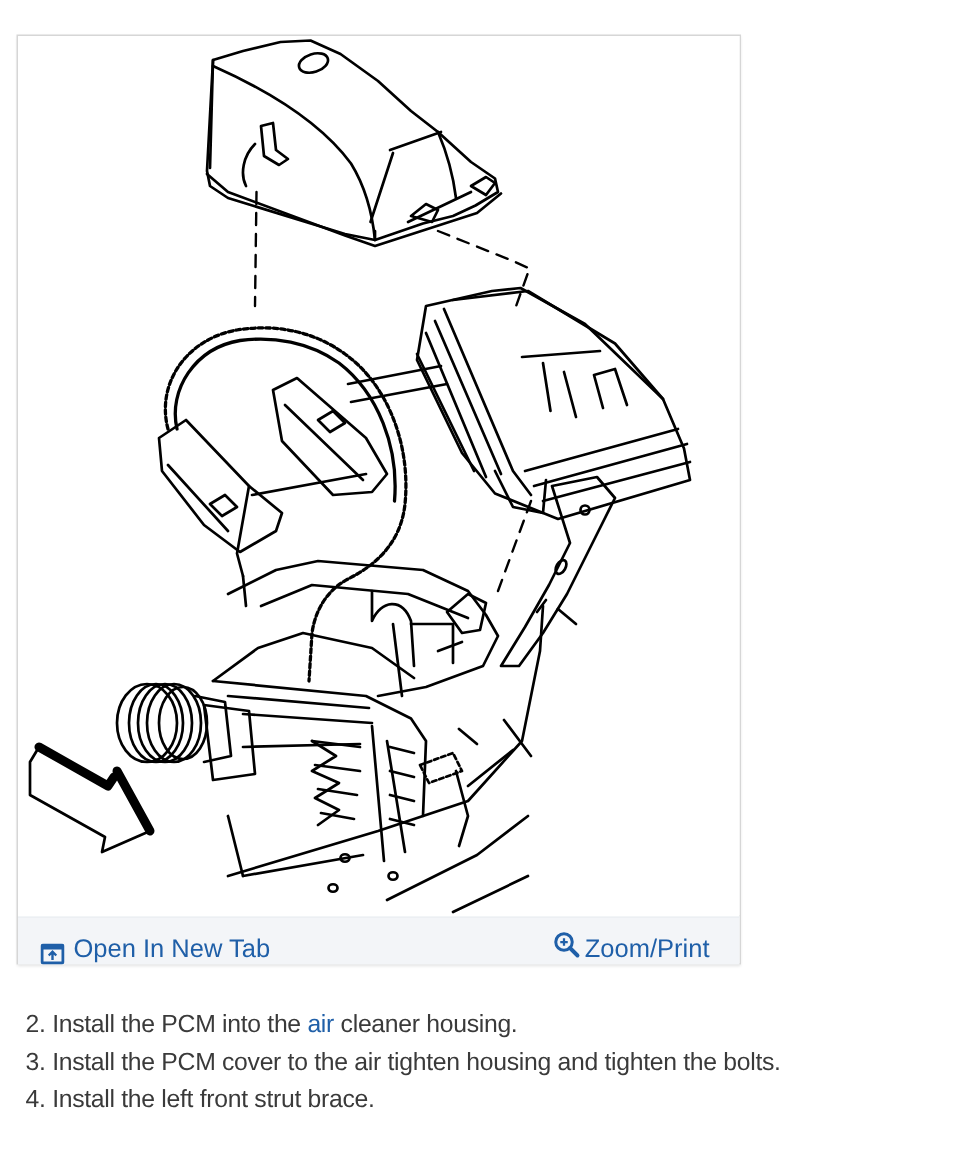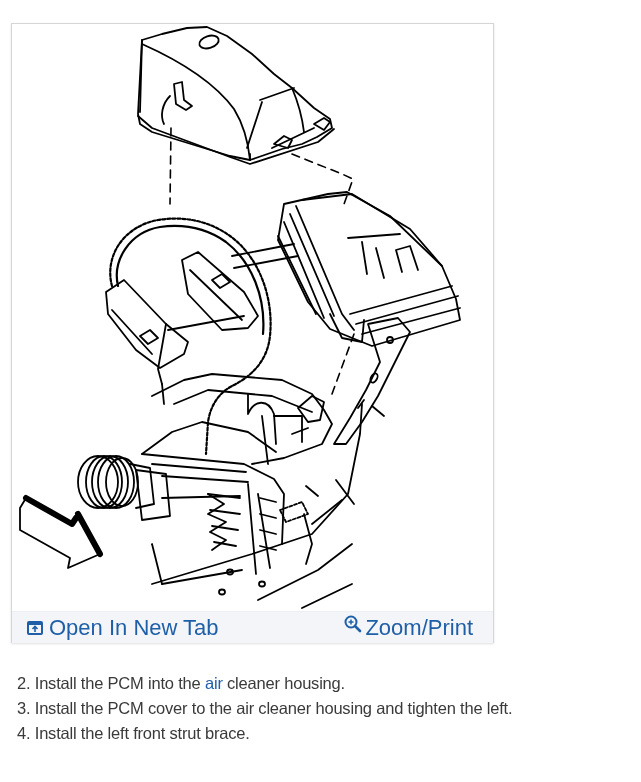--- a/index.html
+++ b/index.html
@@ -39,23 +39,23 @@
       width: 481px;
       height: 31px;
       background: #f3f5f8;
       border-top: 1px solid #eceff3;
     }
     .footer-link {
       position: absolute;
       top: 0;
       height: 31px;
       display: flex;
-      align-items: center;
+      align-items: flex-end;
       color: #1f5fa8;
-      font-size: 22px;
+      font-size: 17px;
       text-decoration: none;
       cursor: pointer;
       white-space: nowrap;
     }
     .footer-link.left { left: 15px; }
     .footer-link.right { right: 20px; }
     .footer-link .icon {
       display: inline-flex;
       align-items: center;
       margin-right: 6px;
@@ -226,18 +226,18 @@
       <span>Zoom/Print</span>
     </a>
   </div>
 </div>
 
 <ol class="steps">
   <li>
     <span>2.</span><span> Install the PCM into the </span><a class="inline-link">air</a><span> cleaner housing.</span>
   </li>
   <li>
-    <span>3.</span><span> Install the PCM cover to the air cleaner housing and tighten the left.</span>
+    <span>3.</span><span> Install the PCM cover to the air tighten housing and tighten the bolts.</span>
   </li>
   <li>
     <span>4.</span><span> Install the left front strut brace.</span>
   </li>
 </ol>
 
 </body></html>

